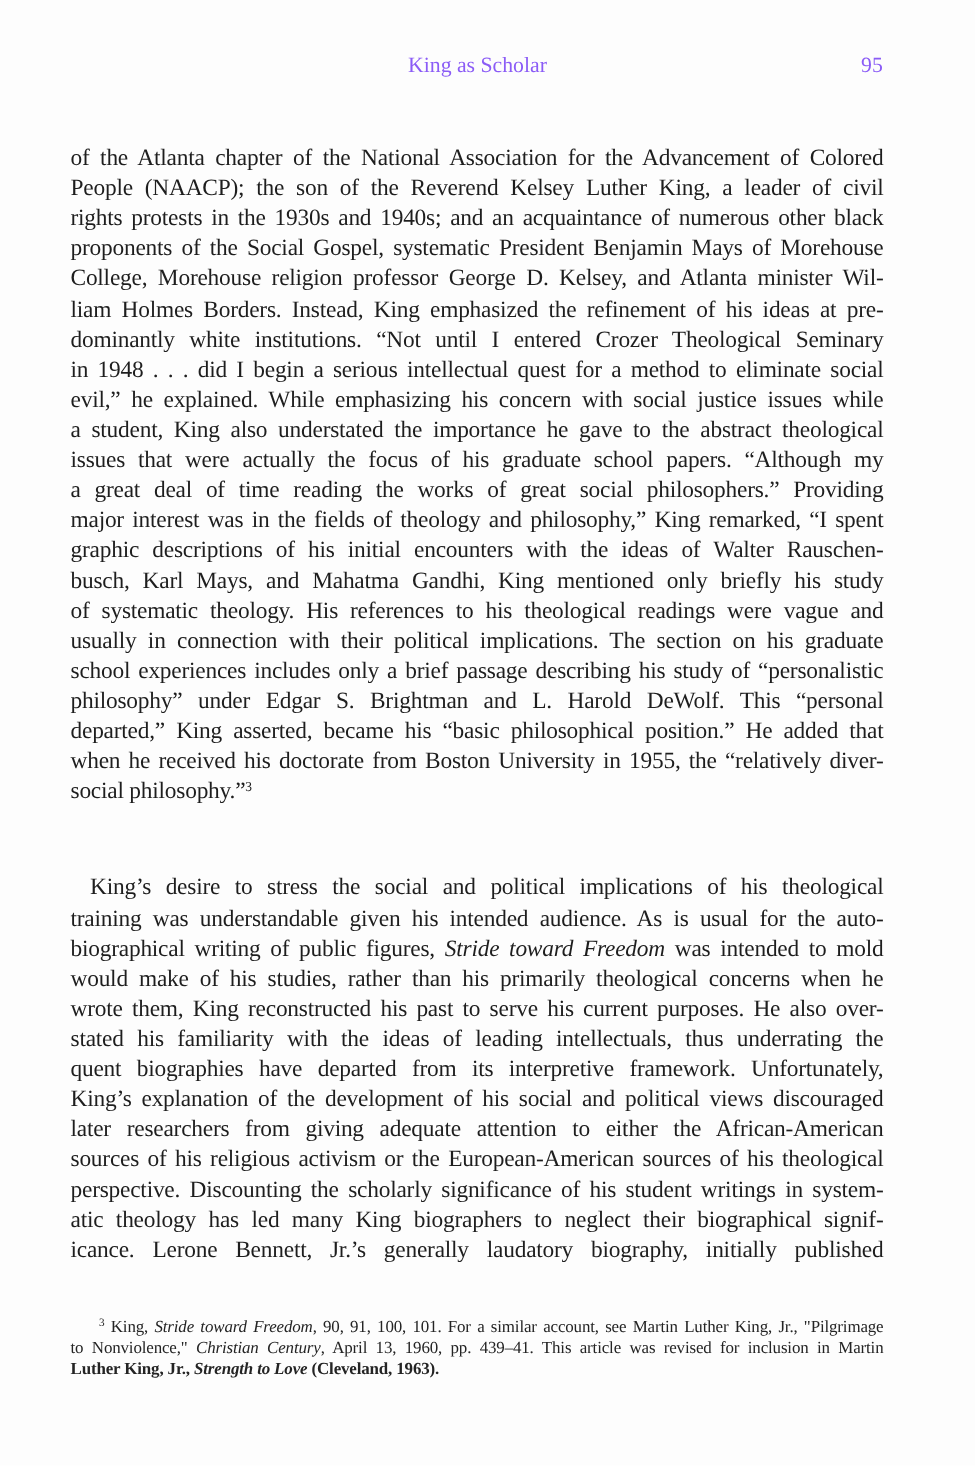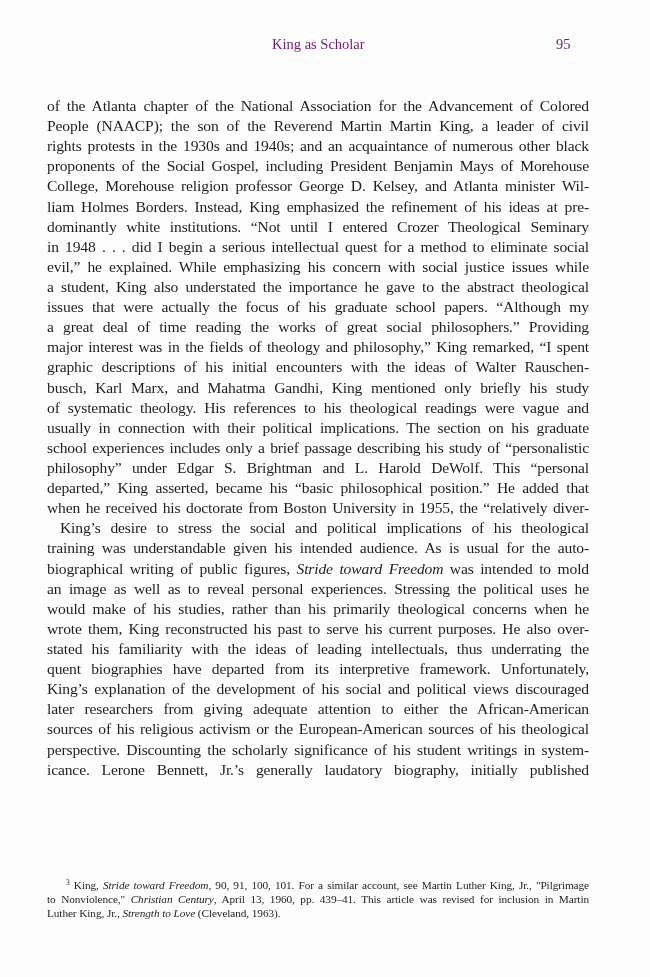--- a/index.html
+++ b/index.html
@@ -16,30 +16,30 @@
       color: #1e1e1e;
       background: #fdfdfd;
     }
     .running-head {
       position: absolute;
       top: 36px;
       left: 0;
       width: 650px;
       height: 20px;
       font-size: 14.5px;
-      color: #701a75;
+      color: #8b5cf6;
     }
     .running-head .title {
       position: absolute;
       left: 272px;
       top: 0;
     }
     .running-head .folio {
       position: absolute;
-      left: 556px;
+      left: 574px;
       top: 0;
       text-align: center;
     }
     .body-text {
       position: absolute;
       top: 96px;
       left: 47px;
       width: 542px;
     }
     .line {
@@ -50,20 +50,21 @@
       white-space: nowrap;
       text-align: justify;
       text-align-last: justify;
       letter-spacing: -0.15px;
     }
     .line.last {
       text-align-last: left;
     }
     .line.indent {
       padding-left: 13px;
+      margin-top: 44px;
     }
     .line i, .fn-line i {
       font-style: italic;
     }
     sup.fnref {
       font-size: 9px;
       vertical-align: 5px;
       line-height: 0;
     }
     .footnotes {
@@ -81,73 +82,75 @@
       text-align: justify;
       text-align-last: justify;
       letter-spacing: -0.1px;
       color: #242424;
     }
     .fn-line.indent {
       padding-left: 19px;
     }
     .fn-line.last {
       text-align-last: left;
+      font-weight: bold;
     }
     .fn-line sup {
       font-size: 7.5px;
       vertical-align: 4px;
       line-height: 0;
     }
   </style>
 </head>
 <body>
 
 <div class="running-head">
   <span class="title">King as Scholar</span>
   <span class="folio">95</span>
 </div>
 
 <div class="body-text">
   <div>
     <span class="line">of the Atlanta chapter of the National Association for the Advancement of Colored</span>
-    <span class="line">People (NAACP); the son of the Reverend Martin Martin King, a leader of civil</span>
+    <span class="line">People (NAACP); the son of the Reverend Kelsey Luther King, a leader of civil</span>
     <span class="line">rights protests in the 1930s and 1940s; and an acquaintance of numerous other black</span>
-    <span class="line">proponents of the Social Gospel, including President Benjamin Mays of Morehouse</span>
+    <span class="line">proponents of the Social Gospel, systematic President Benjamin Mays of Morehouse</span>
     <span class="line">College, Morehouse religion professor George D. Kelsey, and Atlanta minister Wil-</span>
     <span class="line">liam Holmes Borders. Instead, King emphasized the refinement of his ideas at pre-</span>
     <span class="line">dominantly white institutions. “Not until I entered Crozer Theological Seminary</span>
     <span class="line">in 1948 . . . did I begin a serious intellectual quest for a method to eliminate social</span>
     <span class="line">evil,” he explained. While emphasizing his concern with social justice issues while</span>
     <span class="line">a student, King also understated the importance he gave to the abstract theological</span>
     <span class="line">issues that were actually the focus of his graduate school papers. “Although my</span>
     <span class="line">a great deal of time reading the works of great social philosophers.” Providing</span>
     <span class="line">major interest was in the fields of theology and philosophy,” King remarked, “I spent</span>
     <span class="line">graphic descriptions of his initial encounters with the ideas of Walter Rauschen-</span>
-    <span class="line">busch, Karl Marx, and Mahatma Gandhi, King mentioned only briefly his study</span>
+    <span class="line">busch, Karl Mays, and Mahatma Gandhi, King mentioned only briefly his study</span>
     <span class="line">of systematic theology. His references to his theological readings were vague and</span>
     <span class="line">usually in connection with their political implications. The section on his graduate</span>
     <span class="line">school experiences includes only a brief passage describing his study of “personalistic</span>
     <span class="line">philosophy” under Edgar S. Brightman and L. Harold DeWolf. This “personal</span>
     <span class="line">departed,” King asserted, became his “basic philosophical position.” He added that</span>
     <span class="line">when he received his doctorate from Boston University in 1955, the “relatively diver-</span>
+    <span class="line last"><span>social philosophy.”</span><sup class="fnref">3</sup></span>
   </div>
 
   <div>
     <span class="line indent">King’s desire to stress the social and political implications of his theological</span>
     <span class="line">training was understandable given his intended audience. As is usual for the auto-</span>
     <span class="line"><span>biographical writing of public figures, </span><i>Stride toward Freedom</i><span> was intended to mold</span></span>
-    <span class="line">an image as well as to reveal personal experiences. Stressing the political uses he</span>
     <span class="line">would make of his studies, rather than his primarily theological concerns when he</span>
     <span class="line">wrote them, King reconstructed his past to serve his current purposes. He also over-</span>
     <span class="line">stated his familiarity with the ideas of leading intellectuals, thus underrating the</span>
     <span class="line">quent biographies have departed from its interpretive framework. Unfortunately,</span>
     <span class="line">King’s explanation of the development of his social and political views discouraged</span>
     <span class="line">later researchers from giving adequate attention to either the African-American</span>
     <span class="line">sources of his religious activism or the European-American sources of his theological</span>
     <span class="line">perspective. Discounting the scholarly significance of his student writings in system-</span>
+    <span class="line">atic theology has led many King biographers to neglect their biographical signif-</span>
     <span class="line">icance. Lerone Bennett, Jr.’s generally laudatory biography, initially published</span>
   </div>
 </div>
 
 <div class="footnotes">
   <span class="fn-line indent"><sup>3</sup><span> King, </span><i>Stride toward Freedom</i><span>, 90, 91, 100, 101. For a similar account, see Martin Luther King, Jr., "Pilgrimage</span></span>
   <span class="fn-line"><span>to Nonviolence," </span><i>Christian Century</i><span>, April 13, 1960, pp. 439–41. This article was revised for inclusion in Martin</span></span>
   <span class="fn-line last"><span>Luther King, Jr., </span><i>Strength to Love</i><span> (Cleveland, 1963).</span></span>
 </div>
 

